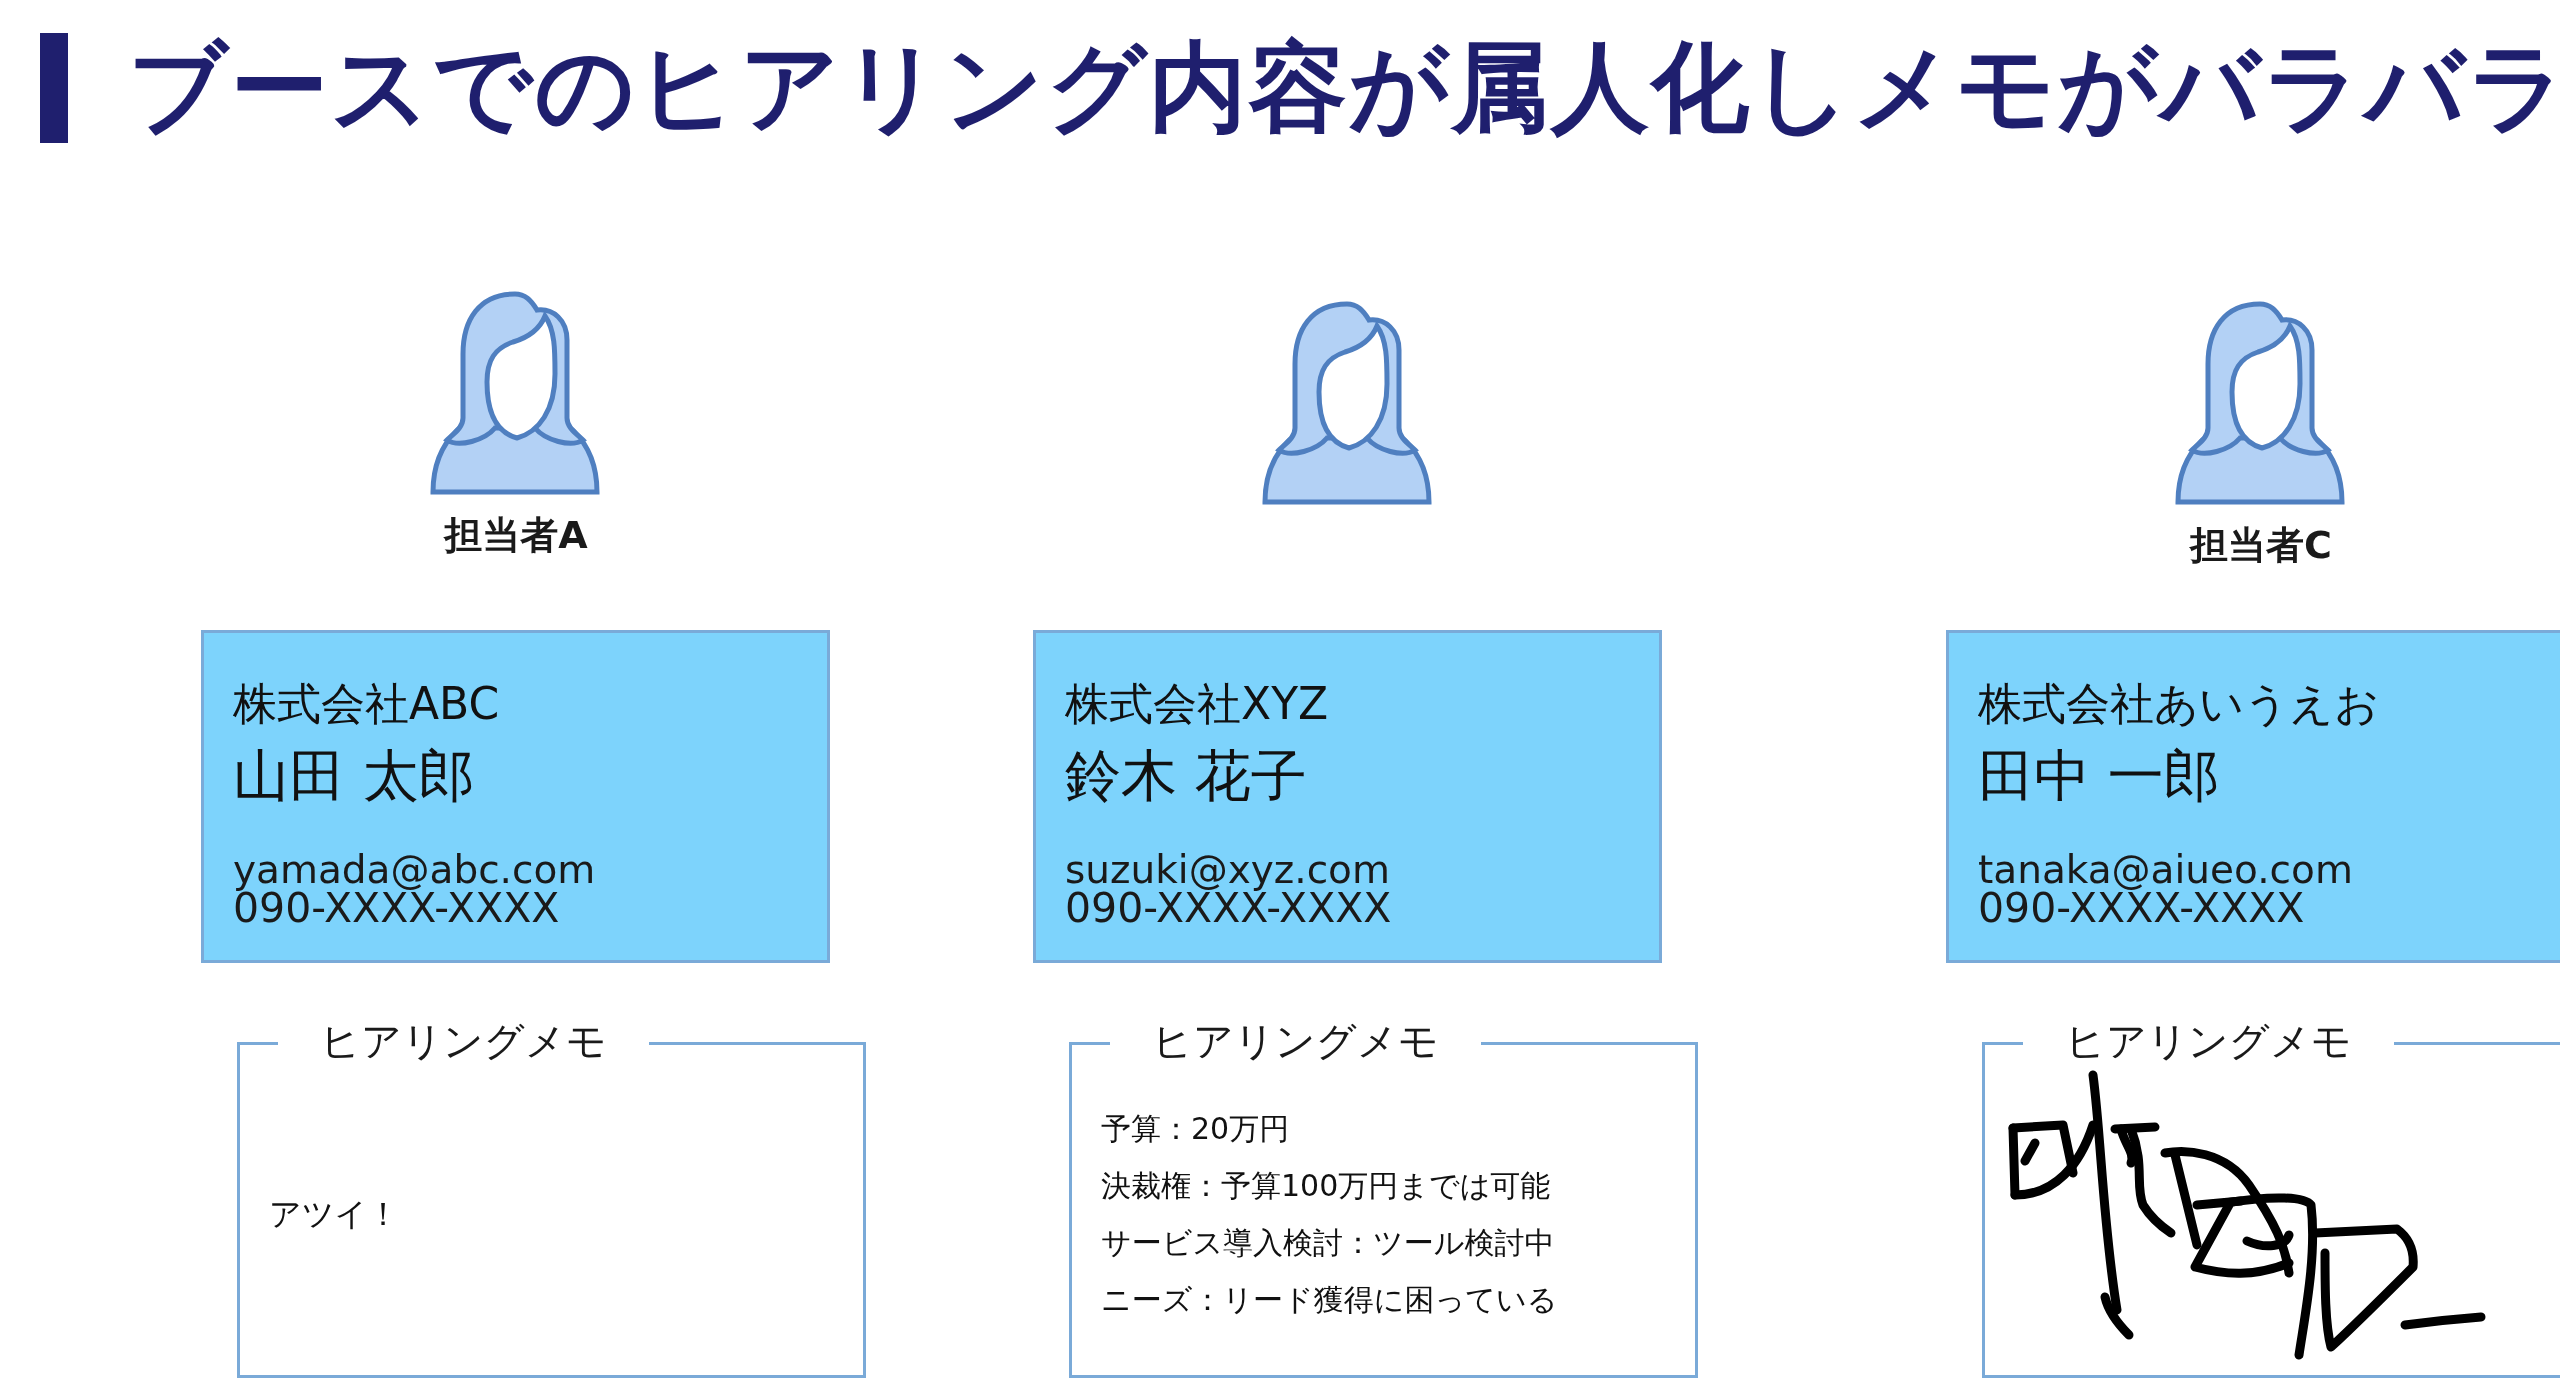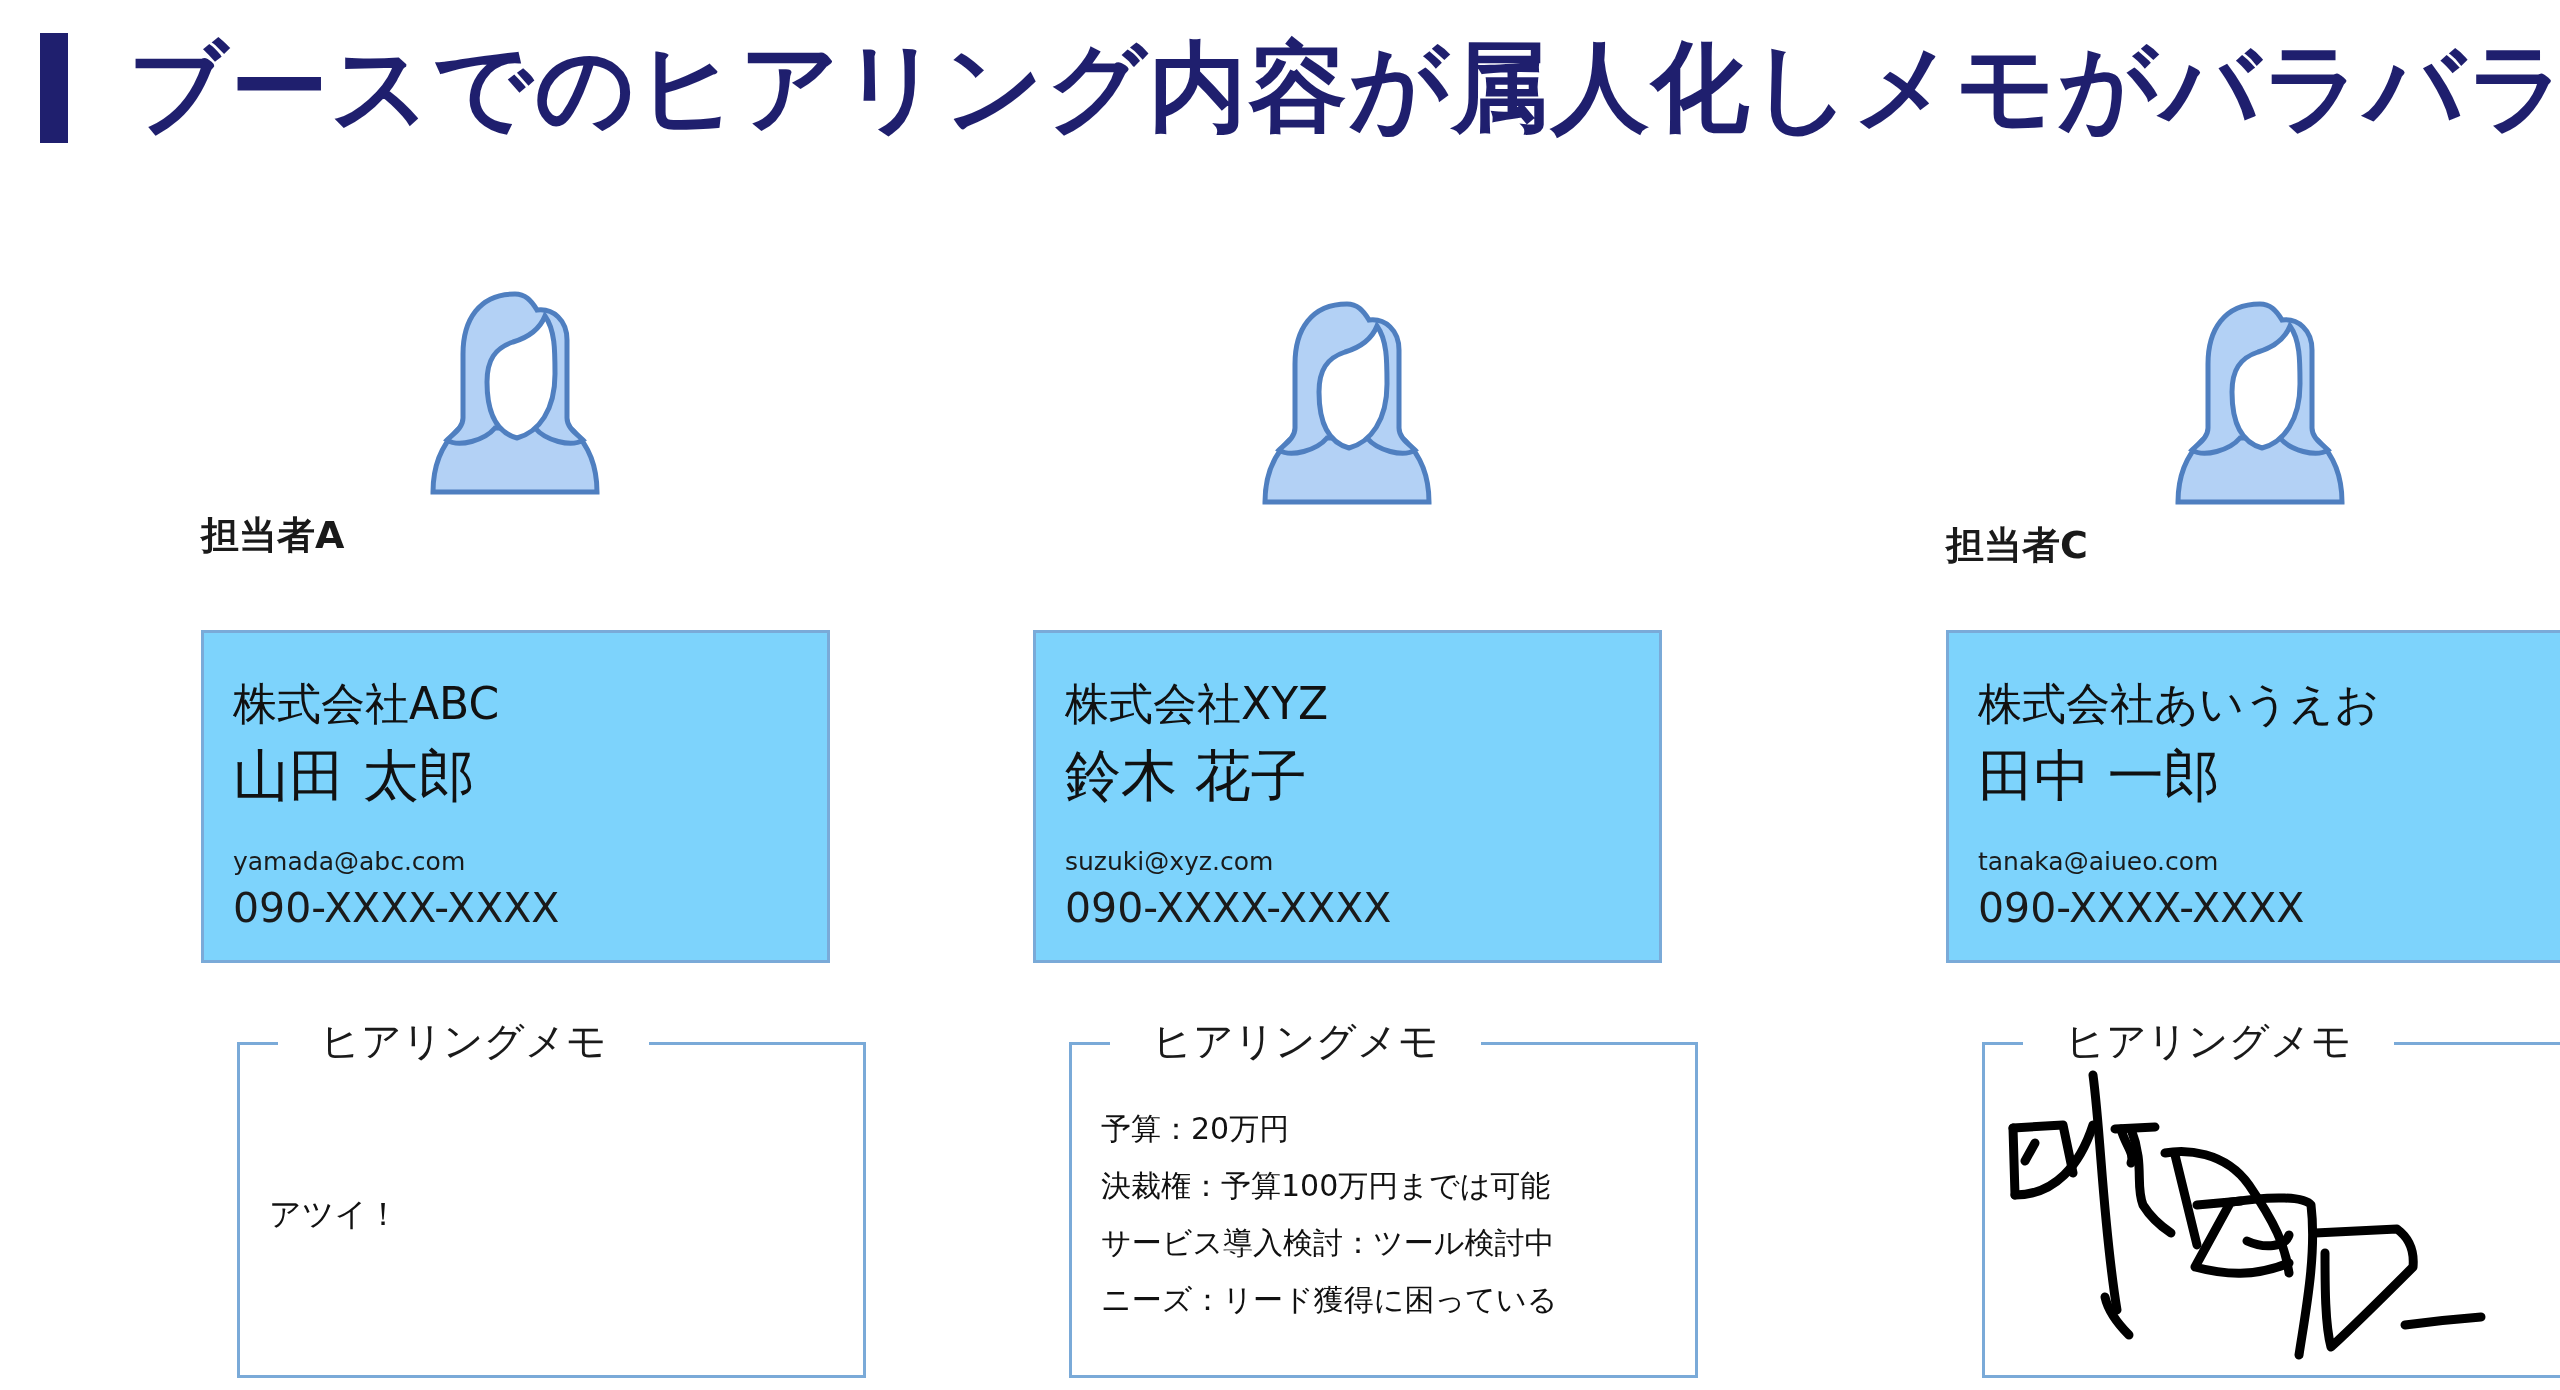--- a/index.html
+++ b/index.html
@@ -4,27 +4,27 @@
 <style>
   html, body { margin:0; padding:0; background:#ffffff; }
   body { width:2560px; height:1390px; position:relative; overflow:hidden;
          font-family:"DejaVu Sans","Liberation Sans",sans-serif; color:#111; }
   .title-bar { position:absolute; left:40px; top:33px; width:28px; height:110px; background:#1f1f6e; }
   .title { position:absolute; left:128px; top:22px; font-size:98px; line-height:130px;
            color:#1f1f6e; font-weight:bold; letter-spacing:2px; white-space:nowrap; }
   .col { position:absolute; top:0; width:630px; height:1390px; }
   .avatar { position:absolute; left:228px; top:290px; width:172px; height:206px; }
   .avatar svg { width:100%; height:100%; display:block; }
-  .rep-label { position:absolute; left:0; width:630px; font-size:38px;
+  .rep-label { position:absolute; left:0; width:630px; text-align:center; font-size:38px;
                font-weight:bold; color:#1a1a1a; top:518px; }
   .card { position:absolute; left:0; top:630px; width:623px; height:327px;
           border:3px solid #7aaad8; background:#7dd3fc; }
   .company { position:absolute; left:29px; top:42px; font-size:44px; white-space:nowrap; }
   .person { position:absolute; left:29px; top:106px; font-size:56px; white-space:nowrap; }
-  .email { position:absolute; left:29px; top:214px; font-size:25px; white-space:nowrap; color:#1a1a1a; }
+  .email { position:absolute; left:29px; top:214px; font-size:39px; white-space:nowrap; color:#1a1a1a; }
   .phone { position:absolute; left:29px; top:251px; font-size:41px; white-space:nowrap; color:#1a1a1a; }
   .memo { position:absolute; left:0; top:1042px; width:623px; height:330px;
           border:3px solid #7aaad8;margin-left:36px; }
   .memo-legend { position:absolute; left:38px; top:-34px; padding:0 42px; background:#fff;
                  font-size:40px; line-height:60px; white-space:nowrap; color:#1a1a1a; }
   .memo-text-a { position:absolute; left:29px; top:148px; font-size:32px; }
   .memo-lines { position:absolute; left:29px; top:55px; font-size:30px; line-height:57px; }
   .memo-lines div { white-space:nowrap; }
   .scribble { position:absolute; left:0; top:0; width:623px; height:330px; }
 </style>

